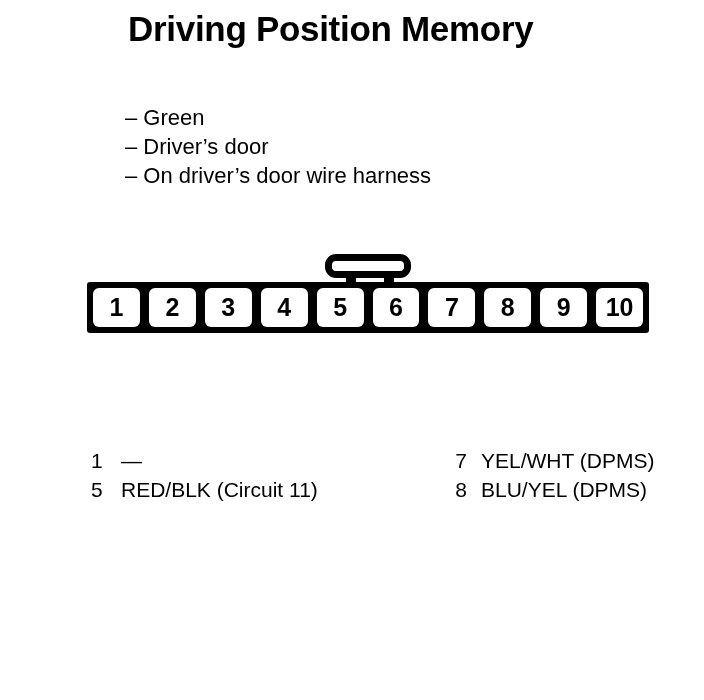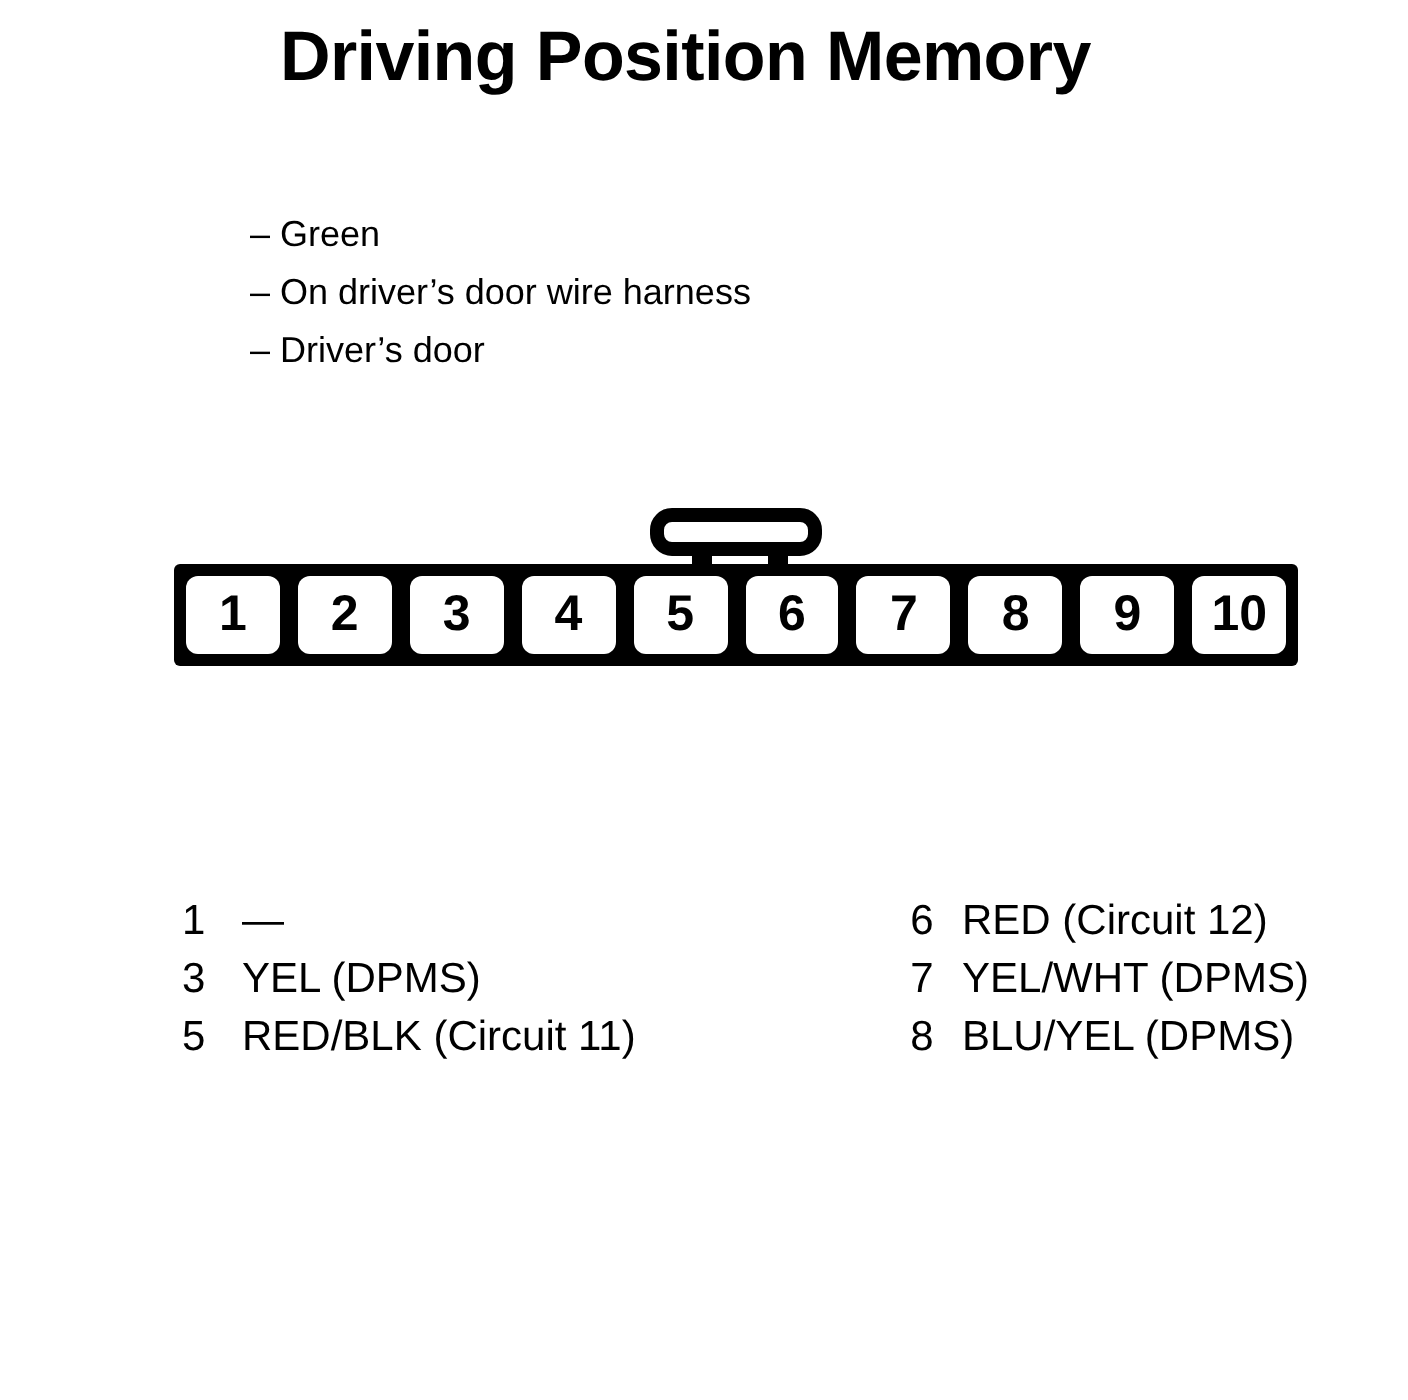--- a/index.html
+++ b/index.html
@@ -3,27 +3,27 @@
 <meta charset="utf-8">
 <style>
   html,body{margin:0;padding:0;}
   body{
     width:704px;height:700px;position:relative;overflow:hidden;
     background:#ffffff;color:#000000;
     font-family:"Liberation Sans","DejaVu Sans",sans-serif;
     -webkit-font-smoothing:antialiased;
   }
   .title{
-    position:absolute;left:140px;top:8px;
+    position:absolute;left:128px;top:8px;
     font-size:35px;line-height:41px;font-weight:700;
     letter-spacing:-0.3px;white-space:nowrap;
   }
   .notes{
     position:absolute;left:125px;top:103px;
-    font-size:18px;line-height:29px;
+    font-size:22px;line-height:29px;
   }
   .note-row{white-space:nowrap;}
   
   .tab-bar{
     position:absolute;left:325px;top:254px;width:86px;height:24px;
     box-sizing:border-box;border:7px solid #000;border-radius:11px;
     background:#fff;
   }
   .tab-leg{position:absolute;top:271px;width:10px;height:15px;background:#000;}
   .tab-leg.left{left:346px;}
@@ -49,22 +49,22 @@
 </style>
 </head>
 <body>
 
 <div class="title">
   <div>Driving Position Memory</div>
 </div>
 
 <div class="notes">
   <div class="note-row">– Green</div>
+  <div class="note-row">– Driver’s door</div>
   <div class="note-row">– On driver’s door wire harness</div>
-  <div class="note-row">– Driver’s door</div>
 </div>
 
 <div class="tab-bar"></div>
 <div class="tab-leg left"></div>
 <div class="tab-leg right"></div>
 
 <div class="connector">
   <div class="pin-cell">1</div>
   <div class="pin-cell">2</div>
   <div class="pin-cell">3</div>
@@ -75,30 +75,24 @@
   <div class="pin-cell">8</div>
   <div class="pin-cell">9</div>
   <div class="pin-cell">10</div>
 </div>
 
 <div class="pin-col left">
   <div class="pin-row">
     <span class="pin-num">1</span><span class="pin-label">—</span>
   </div>
   <div class="pin-row">
-    <span class="pin-num">3</span><span class="pin-label">YEL (DPMS)</span>
-  </div>
-  <div class="pin-row">
     <span class="pin-num">5</span><span class="pin-label">RED/BLK (Circuit 11)</span>
   </div>
 </div>
 
 <div class="pin-col right">
-  <div class="pin-row">
-    <span class="pin-num">6</span><span class="pin-label">RED (Circuit 12)</span>
-  </div>
   <div class="pin-row">
     <span class="pin-num">7</span><span class="pin-label">YEL/WHT (DPMS)</span>
   </div>
   <div class="pin-row">
     <span class="pin-num">8</span><span class="pin-label">BLU/YEL (DPMS)</span>
   </div>
 </div>
 
 </body></html>

